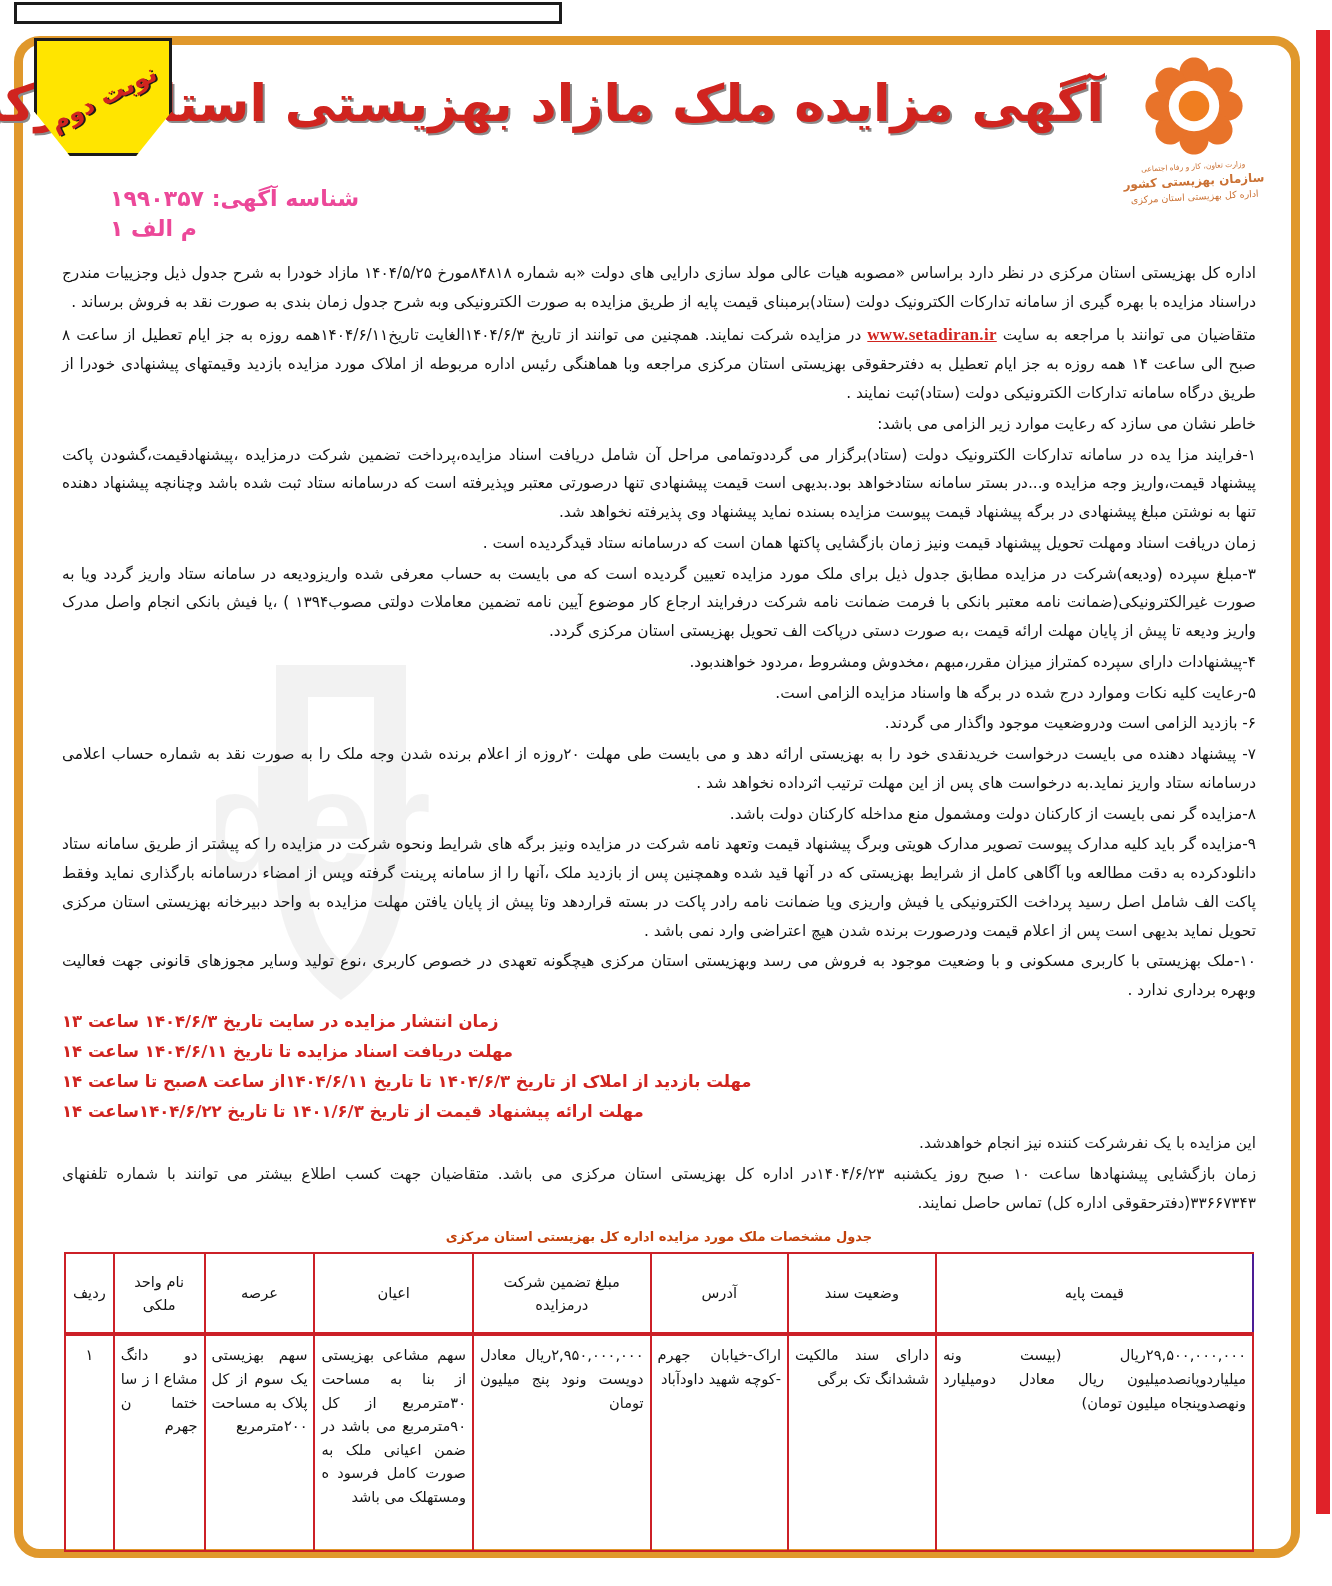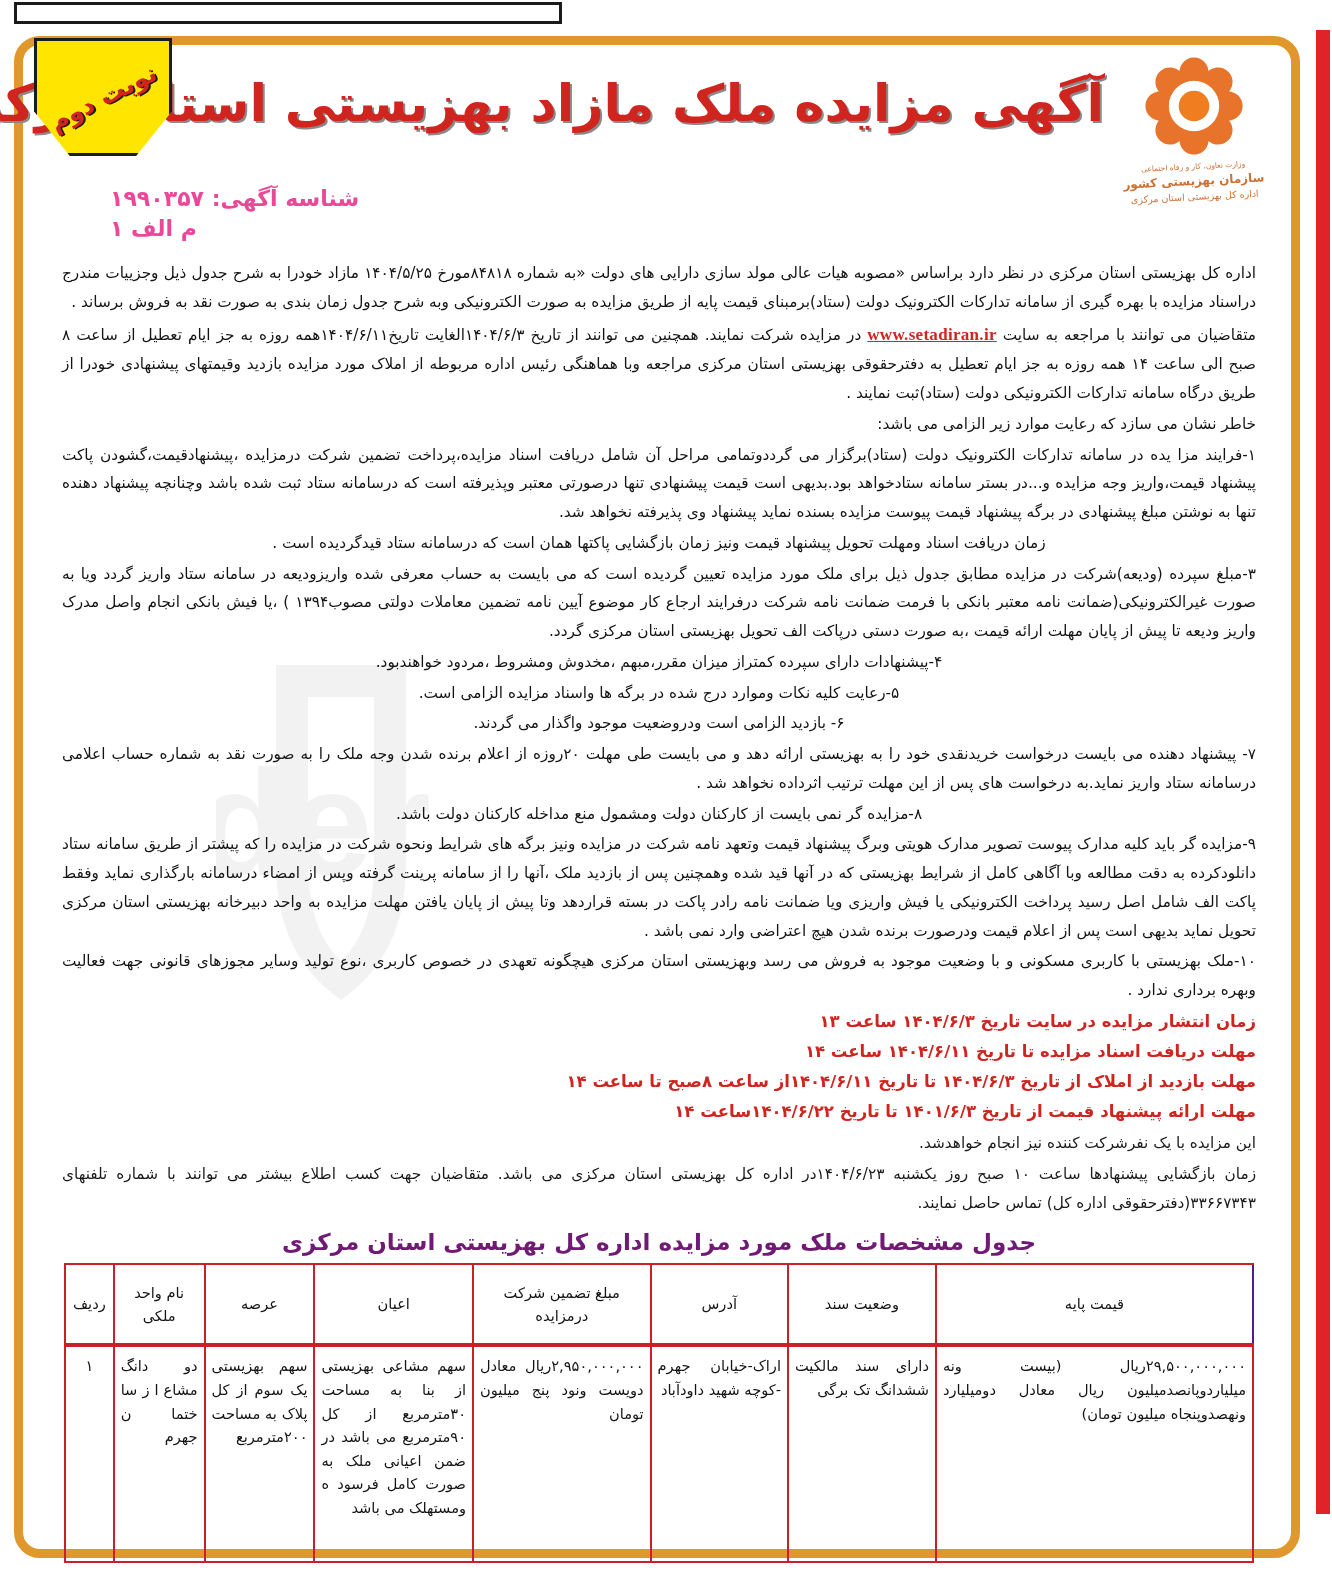--- a/index.html
+++ b/index.html
@@ -92,39 +92,39 @@
   
   .body{
     padding:0 34px 0 34px;direction:rtl;text-align:justify;
     font-size:15.3px;line-height:1.88;color:#141414;
   }
   .body p{margin:0 0 2px 0;}
   .p-intro{text-align:justify;}
   .link{color:#d0241f;font-weight:bold;
         font-family:"Liberation Serif",serif;font-size:17px;letter-spacing:.3px;}
   .list-item{margin:0;text-align:justify;}
-  .right-line{text-align:center;}
+  .right-line{text-align:right;}
   .note{margin-top:3px;}
 
   
   .dates{
-    direction:rtl;text-align:right;color:#d0241f;font-weight:bold;
+    direction:rtl;text-align:left;color:#d0241f;font-weight:bold;
     font-size:16.5px;line-height:1.82;padding:0 34px;margin-top:2px;
   }
   .dates div{margin:0;}
 
   .after-dates{
     direction:rtl;text-align:justify;padding:0 34px;
     font-size:15.3px;line-height:1.88;margin-top:2px;
   }
 
   
   .table-caption{
-    text-align:center;font-weight:bold;font-size:23px;
-    margin:12px 0 8px 0;direction:rtl;color:#701a75;
+    text-align:center;font-weight:bold;font-size:13px;
+    margin:12px 0 8px 0;direction:rtl;color:#c2410c;
   }
 
   
   table.spec{
     width:1190px;margin:0 auto;border-collapse:collapse;direction:rtl;
     table-layout:fixed;
   }
   table.spec td,table.spec th{
     border:2px solid #cc2027;padding:7px 6px;vertical-align:top;
     font-size:14.6px;line-height:1.62;color:#141414;font-weight:normal;

